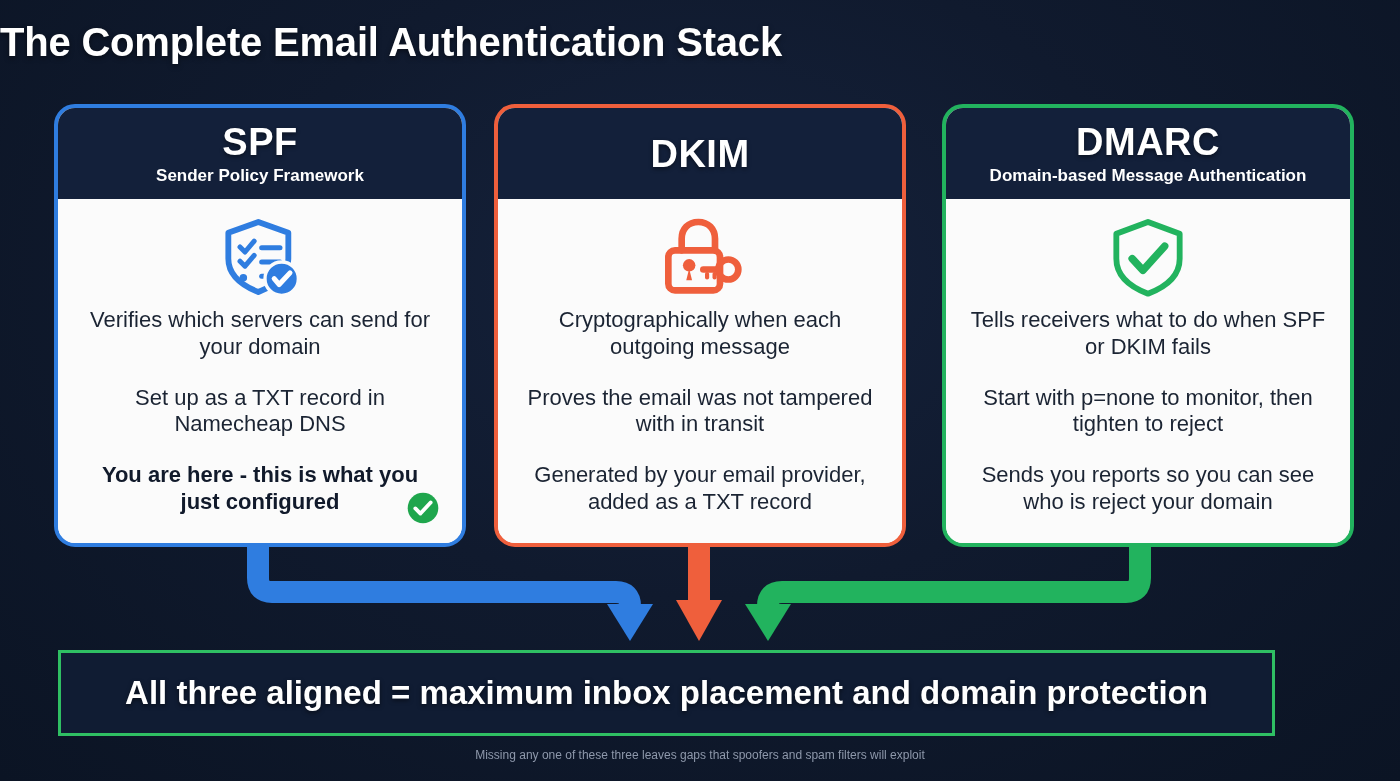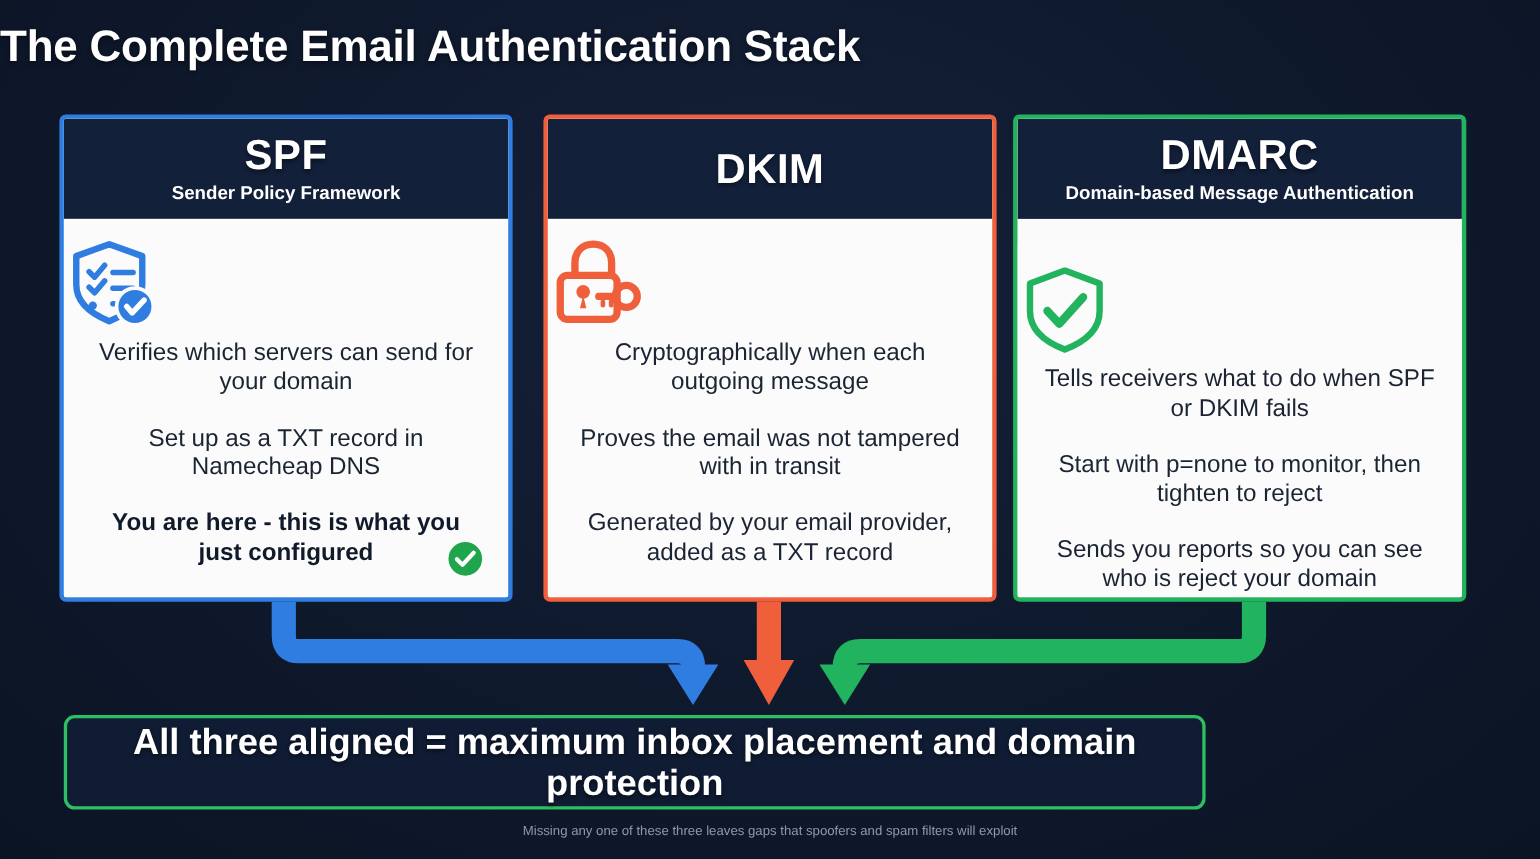--- a/index.html
+++ b/index.html
@@ -34,31 +34,31 @@
     letter-spacing: -0.2px;
     text-shadow: 0 2px 5px rgba(0,0,0,0.5);
   }
 
   
   .card {
     position: absolute;
     top: 104px;
     width: 412px;
     height: 443px;
-    border-radius: 6px;
+    border-radius: 21px;
     border: 4px solid #2f7de0;
     background: #fafafa;
     box-sizing: border-box;
     overflow: hidden;
     display: flex;
     flex-direction: column;
   }
   #card-spf  { left: 54px;   border-color: #2f7de0; }
   #card-dkim { left: 494px;  border-color: #ef5f3c; }
-  #card-dmarc{ left: 921px;  border-color: #22b35e; gap: 24px; }
+  #card-dmarc{ left: 942px;  border-color: #22b35e; }
 
   .card-header {
     background: #13203a;
     height: 91px;
     flex: 0 0 91px;
     display: flex;
     flex-direction: column;
     align-items: center;
     justify-content: center;
     padding-top: 2px;
@@ -79,20 +79,21 @@
     line-height: 1.2;
     margin-top: 3px;
   }
 
   .card-body {
     flex: 1 1 auto;
     background: #fbfbfb;
     position: relative;
     display: flex;
     flex-direction: column;
+    align-items: center;
     padding-top: 18px;
   }
   .card-icon {
     width: 86px;
     height: 80px;
     display: block;
     margin-bottom: 10px;
   }
   .bullets {
     width: 100%;
@@ -129,25 +130,25 @@
     width: 1400px;
     height: 781px;
     pointer-events: none;
   }
 
   
   #banner {
     position: absolute;
     left: 58px;
     top: 650px;
-    width: 1038px;
+    width: 1217px;
     height: 86px;
     box-sizing: border-box;
     border: 3px solid #2fbf63;
-    border-radius: 10px;
+    border-radius: 0;
     background: #101c33;
     display: flex;
     align-items: center;
     justify-content: center;
   }
   #banner-text {
     font-size: 33px;
     font-weight: bold;
     color: #ffffff;
     text-align: center;

